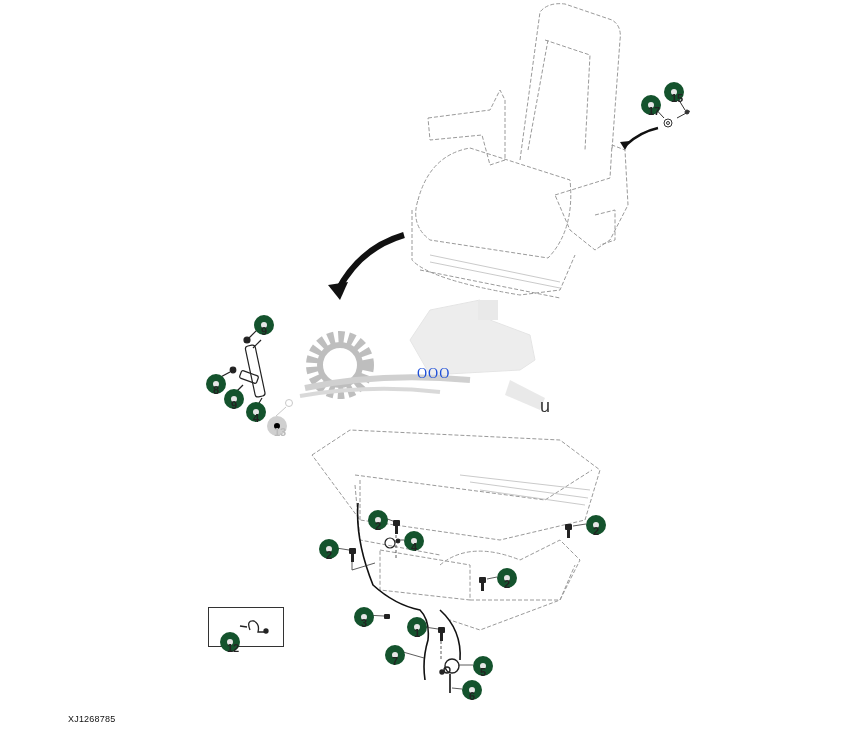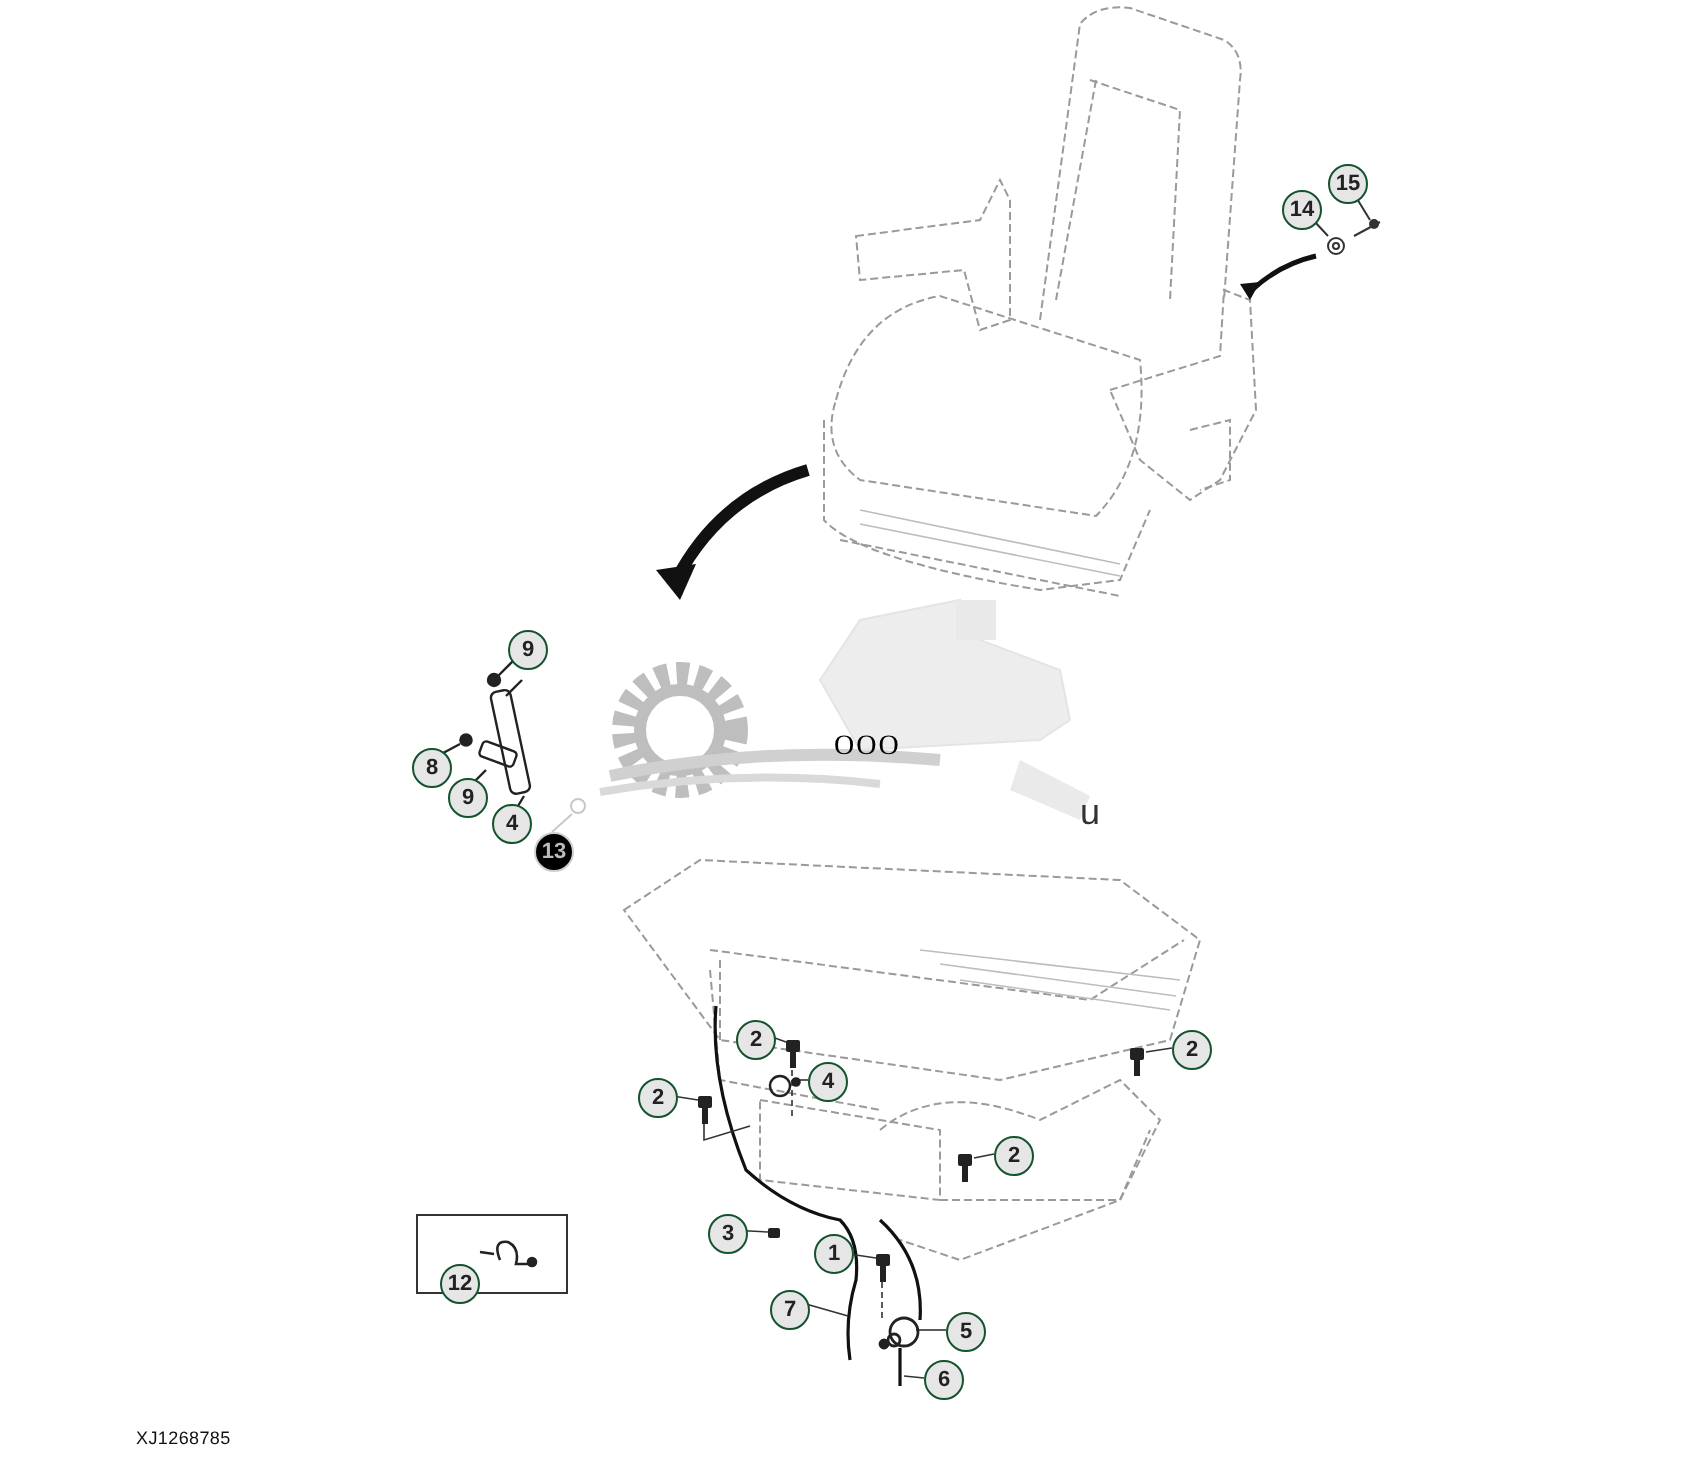--- a/index.html
+++ b/index.html
@@ -1,21 +1,21 @@
 <!DOCTYPE html>
 <html><head>
 <meta charset="utf-8">
 <style>
   html,body{margin:0;padding:0;background:#ffffff;}
   #canvas{position:relative;width:841px;height:731px;background:#ffffff;overflow:hidden;font-family:"Liberation Sans",sans-serif;}
   svg{position:absolute;left:0;top:0;}
-  .callout{position:absolute;width:20px;height:20px;border-radius:50%;background:#e6e6e6;border:1px solid #14532d;box-sizing:border-box;font-family:"Liberation Sans",sans-serif;font-weight:bold;font-size:11px;color:#222;text-align:center;line-height:18px;}
+  .callout{position:absolute;width:20px;height:20px;border-radius:50%;background:#e6e6e6;border:7px solid #14532d;box-sizing:border-box;font-family:"Liberation Sans",sans-serif;font-weight:bold;font-size:11px;color:#222;text-align:center;line-height:18px;}
   .callout.faded{color:#bbb;border-color:#d0d0d0;background:#000000;}
   #figure-id{position:absolute;left:68px;top:714px;font-family:"Liberation Sans",sans-serif;font-weight:normal;font-size:9px;color:#111;letter-spacing:0.2px;}
-  #wm-ooo{position:absolute;left:417px;top:366px;font-family:"Liberation Serif",serif;font-size:14px;color:#000000;letter-spacing:1px;}
+  #wm-ooo{position:absolute;left:417px;top:366px;font-family:"Liberation Serif",serif;font-size:14px;color:#1d4ed8;letter-spacing:1px;}
   #wm-name{position:absolute;left:336px;top:378px;font-family:"Liberation Serif",serif;font-size:30px;color:#8d8d8d;letter-spacing:-0.5px;}
   #wm-suffix{position:absolute;left:540px;top:396px;font-family:"Liberation Sans",sans-serif;font-size:18px;color:#333;}
   #inset-box{position:absolute;left:208px;top:607px;width:76px;height:40px;border:1.5px solid #333;box-sizing:border-box;}
 </style>
 </head>
 <body>
 
 <div id="canvas">
 
   <svg width="841" height="731" viewBox="0 0 841 731">
@@ -160,17 +160,17 @@
   <div class="callout" style="left:404px;top:531px">4</div>
   <div class="callout" style="left:473px;top:656px">5</div>
   <div class="callout" style="left:462px;top:680px">6</div>
   <div class="callout" style="left:385px;top:645px">7</div>
   <div class="callout" style="left:206px;top:374px">8</div>
   <div class="callout" style="left:254px;top:315px">9</div>
   <div class="callout" style="left:224px;top:389px">9</div>
   <div class="callout" style="left:246px;top:402px">4</div>
   <div class="callout faded" style="left:267px;top:416px">13</div>
   <div class="callout" style="left:220px;top:632px">12</div>
-  <div class="callout" style="left:641px;top:95px">14</div>
+  <div class="callout" style="left:641px;top:95px">17</div>
   <div class="callout" style="left:664px;top:82px">15</div>
 
   <span id="figure-id">XJ1268785</span>
 </div>
 
 </body></html>

